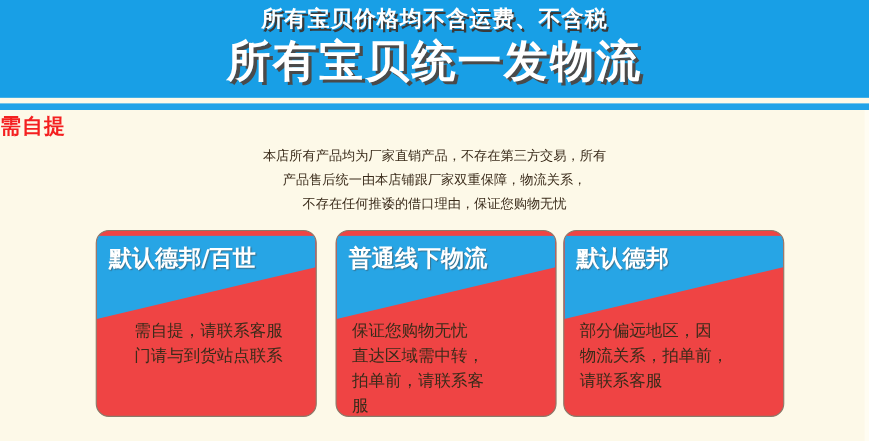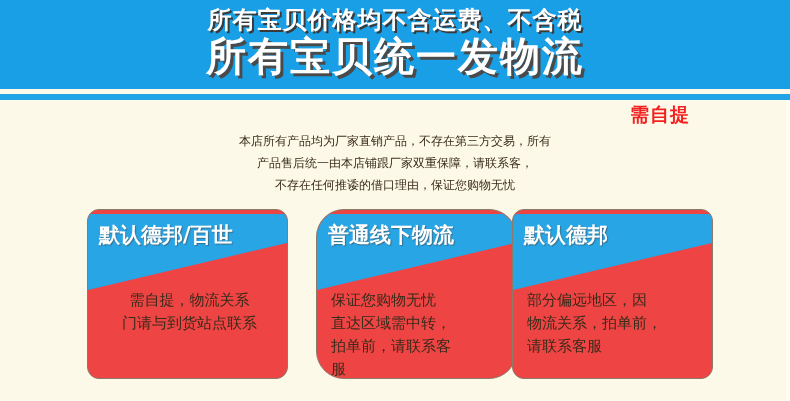--- a/index.html
+++ b/index.html
@@ -30,21 +30,21 @@
     height: 89px;
     background: #189fe6;
     box-sizing: border-box;
   }
   #header-line1 {
     position: absolute;
     left: 0;
     top: 4px;
     width: 790px;
     text-align: center;
-    font-size: 24px;
+    font-size: 20px;
     font-weight: bold;
     color: #ffffff;
     letter-spacing: 1px;
     text-shadow: 2px 2px 0 #3a3a3a;
     white-space: nowrap;
   }
   #header-line2 {
     position: absolute;
     left: 0;
     top: 34px;
@@ -87,21 +87,21 @@
     background: #fdf9e8;
     border-right: 4px solid #fffdf2;
     box-sizing: border-box;
   }
 
   #subtitle {
     position: absolute;
     left: 0;
     top: 2px;
     width: 690px;
-    text-align: right;
+    text-align: left;
     font-size: 19px;
     font-weight: bold;
     color: #f42020;
     letter-spacing: 1px;
     white-space: nowrap;
   }
 
   #paragraph {
     position: absolute;
     left: 95px;
@@ -127,21 +127,21 @@
     top: 0;
     width: 201px;
     height: 170px;
     background: #ef4444;
     border: 1px solid #8a7a6a;
     border-radius: 12px;
     box-sizing: border-box;
     overflow: hidden;
   }
   .card.c1 { left: 87px; }
-  .card.c2 { left: 316px; border-radius: 28px; }
+  .card.c2 { left: 305px; }
   .card.c3 { left: 512px; }
 
   .card-banner {
     position: absolute;
     left: 0;
     top: 4px;
     width: 199px;
     height: 76px;
     background: #27a5e5;
     -webkit-clip-path: polygon(0 0, 100% 0, 100% 38%, 0 100%);
@@ -182,31 +182,31 @@
   </div>
   <div id="header-gap"></div>
   <div id="header-rule"></div>
 
   <div id="body-area">
 
     <div id="subtitle">需自提</div>
 
     <div id="paragraph">
       <div>本店所有产品均为厂家直销产品，不存在第三方交易，所有</div>
-      <div>产品售后统一由本店铺跟厂家双重保障，请联系客，</div>
+      <div>产品售后统一由本店铺跟厂家双重保障，物流关系，</div>
       <div>不存在任何推诿的借口理由，保证您购物无忧</div>
     </div>
 
     <div id="cards">
 
       <div class="card c1">
         <div class="card-banner"></div>
         <div class="card-title">默认德邦/百世</div>
         <div class="card-body centered">
-          <div>需自提，物流关系</div>
+          <div>需自提，请联系客服</div>
           <div>门请与到货站点联系</div>
         </div>
       </div>
 
       <div class="card c2">
         <div class="card-banner"></div>
         <div class="card-title">普通线下物流</div>
         <div class="card-body left">
           <div>保证您购物无忧</div>
           <div>直达区域需中转，</div>

